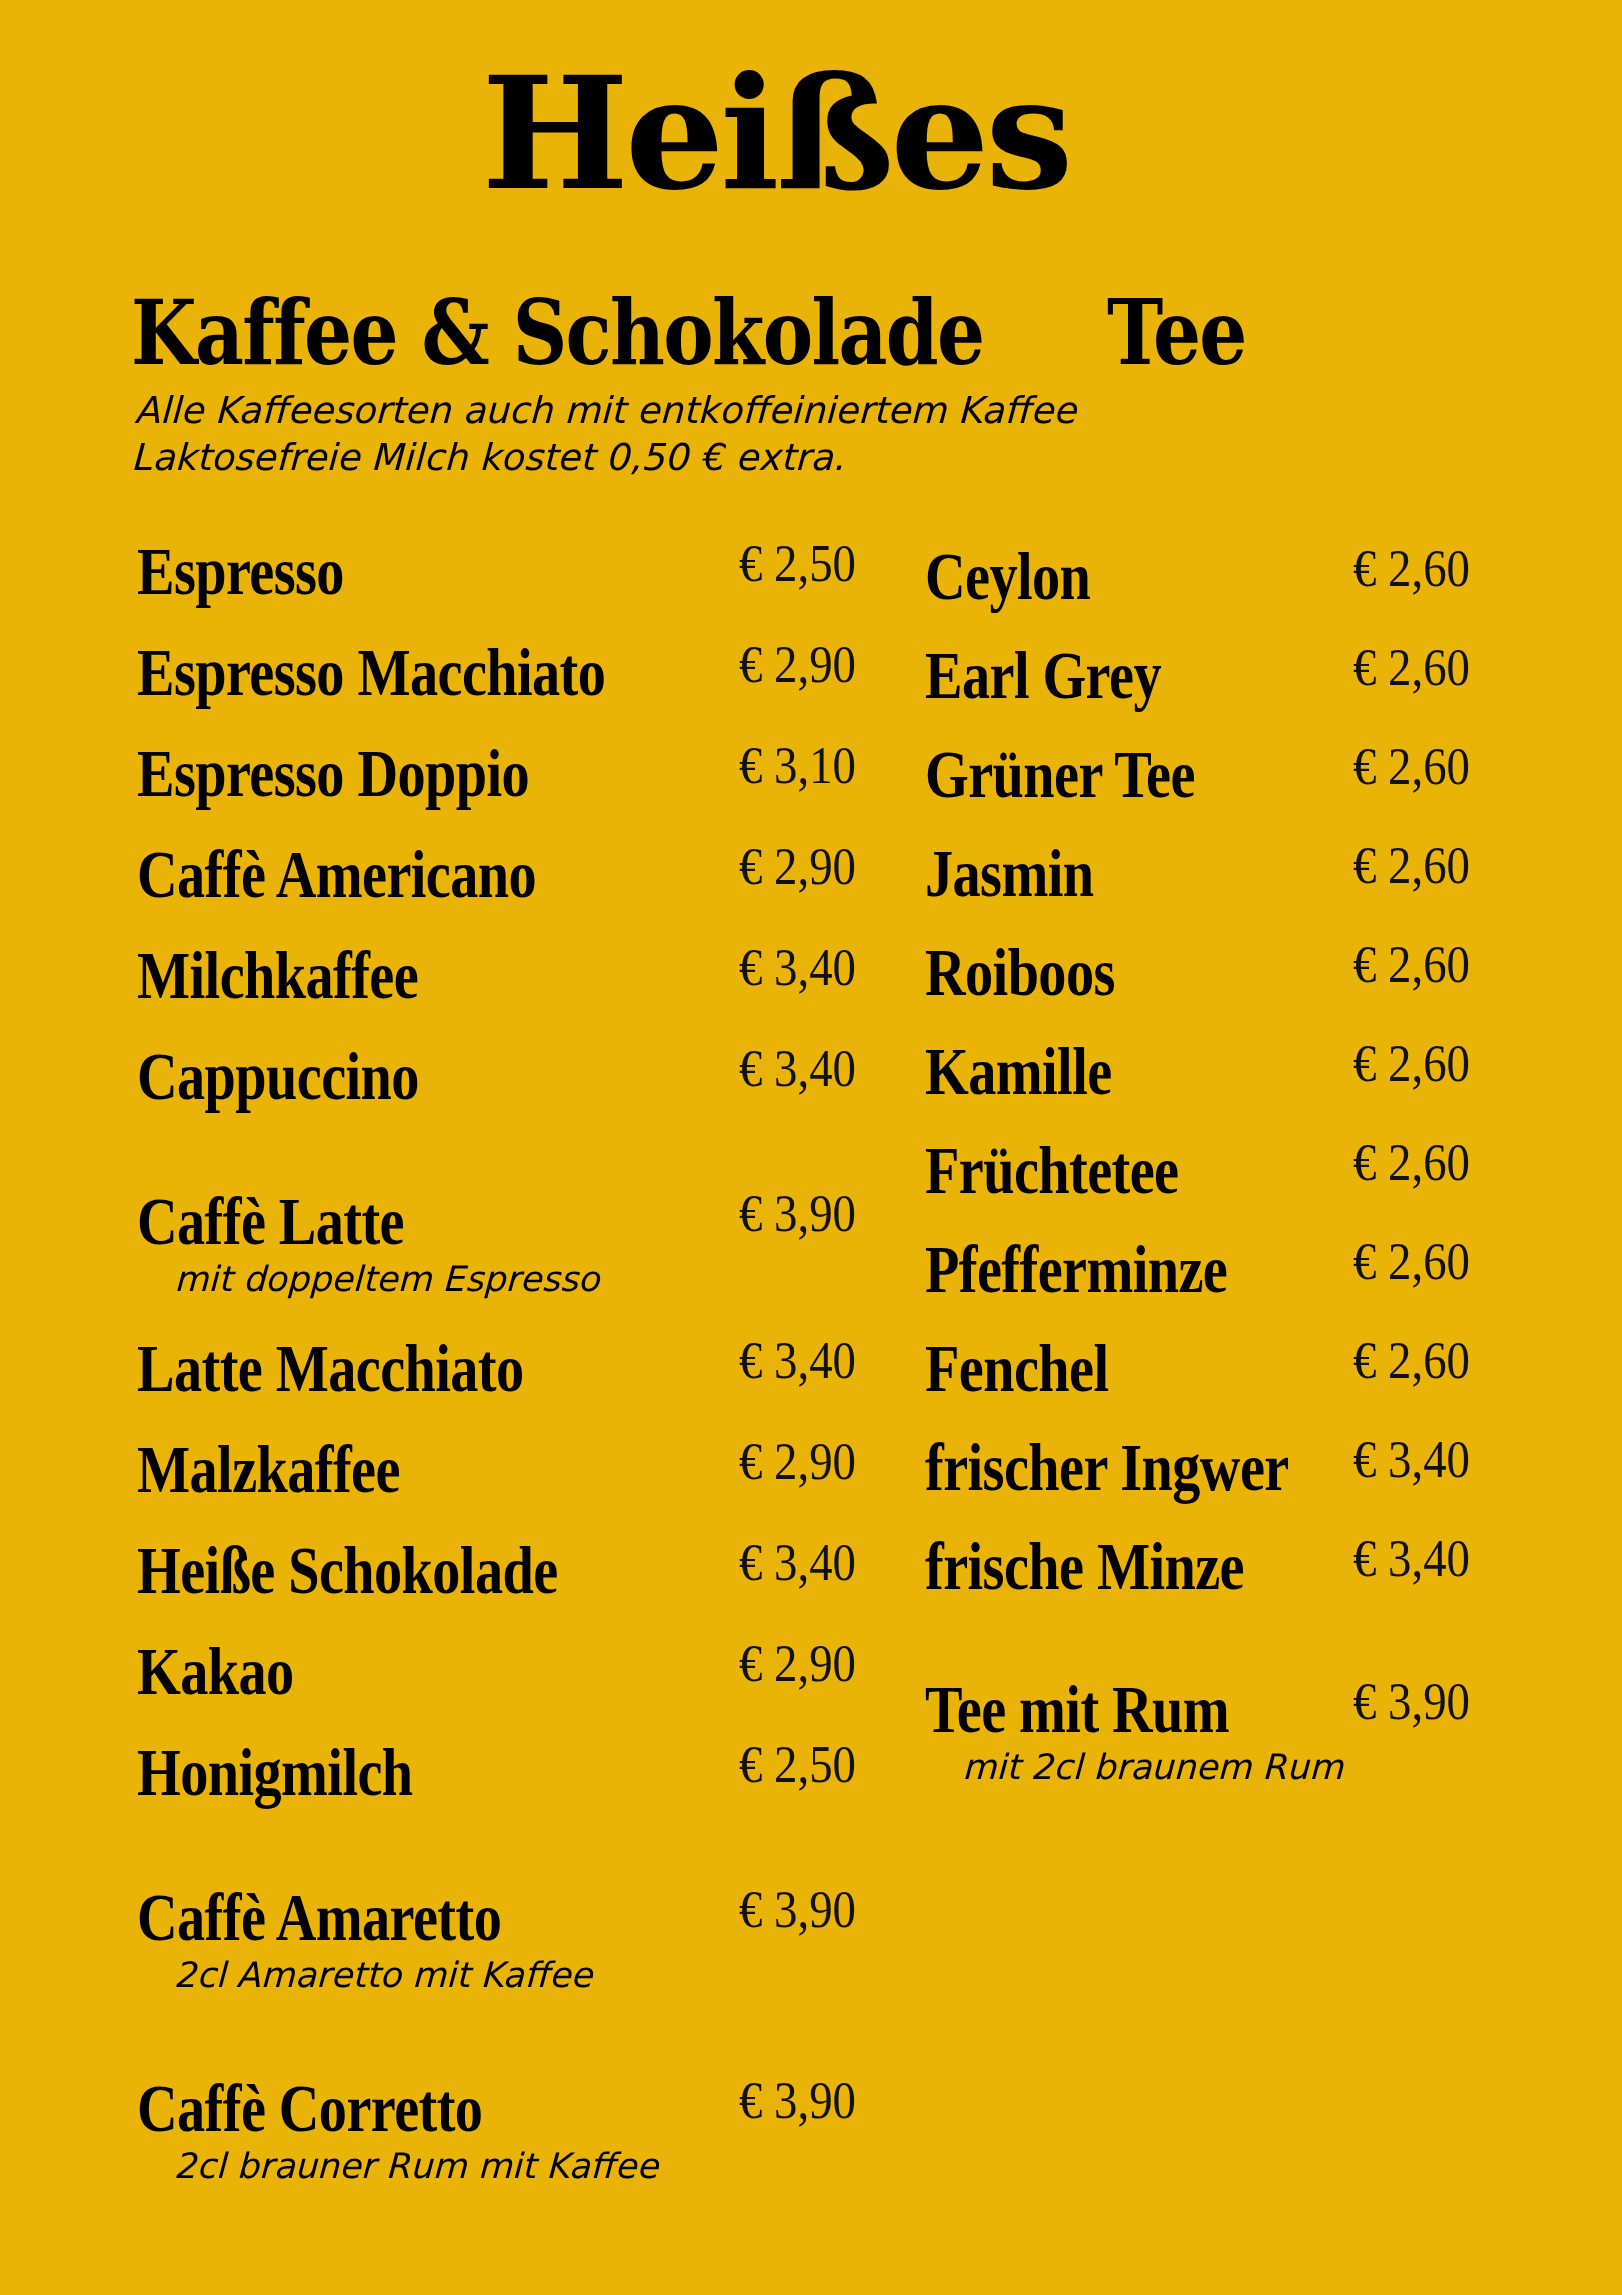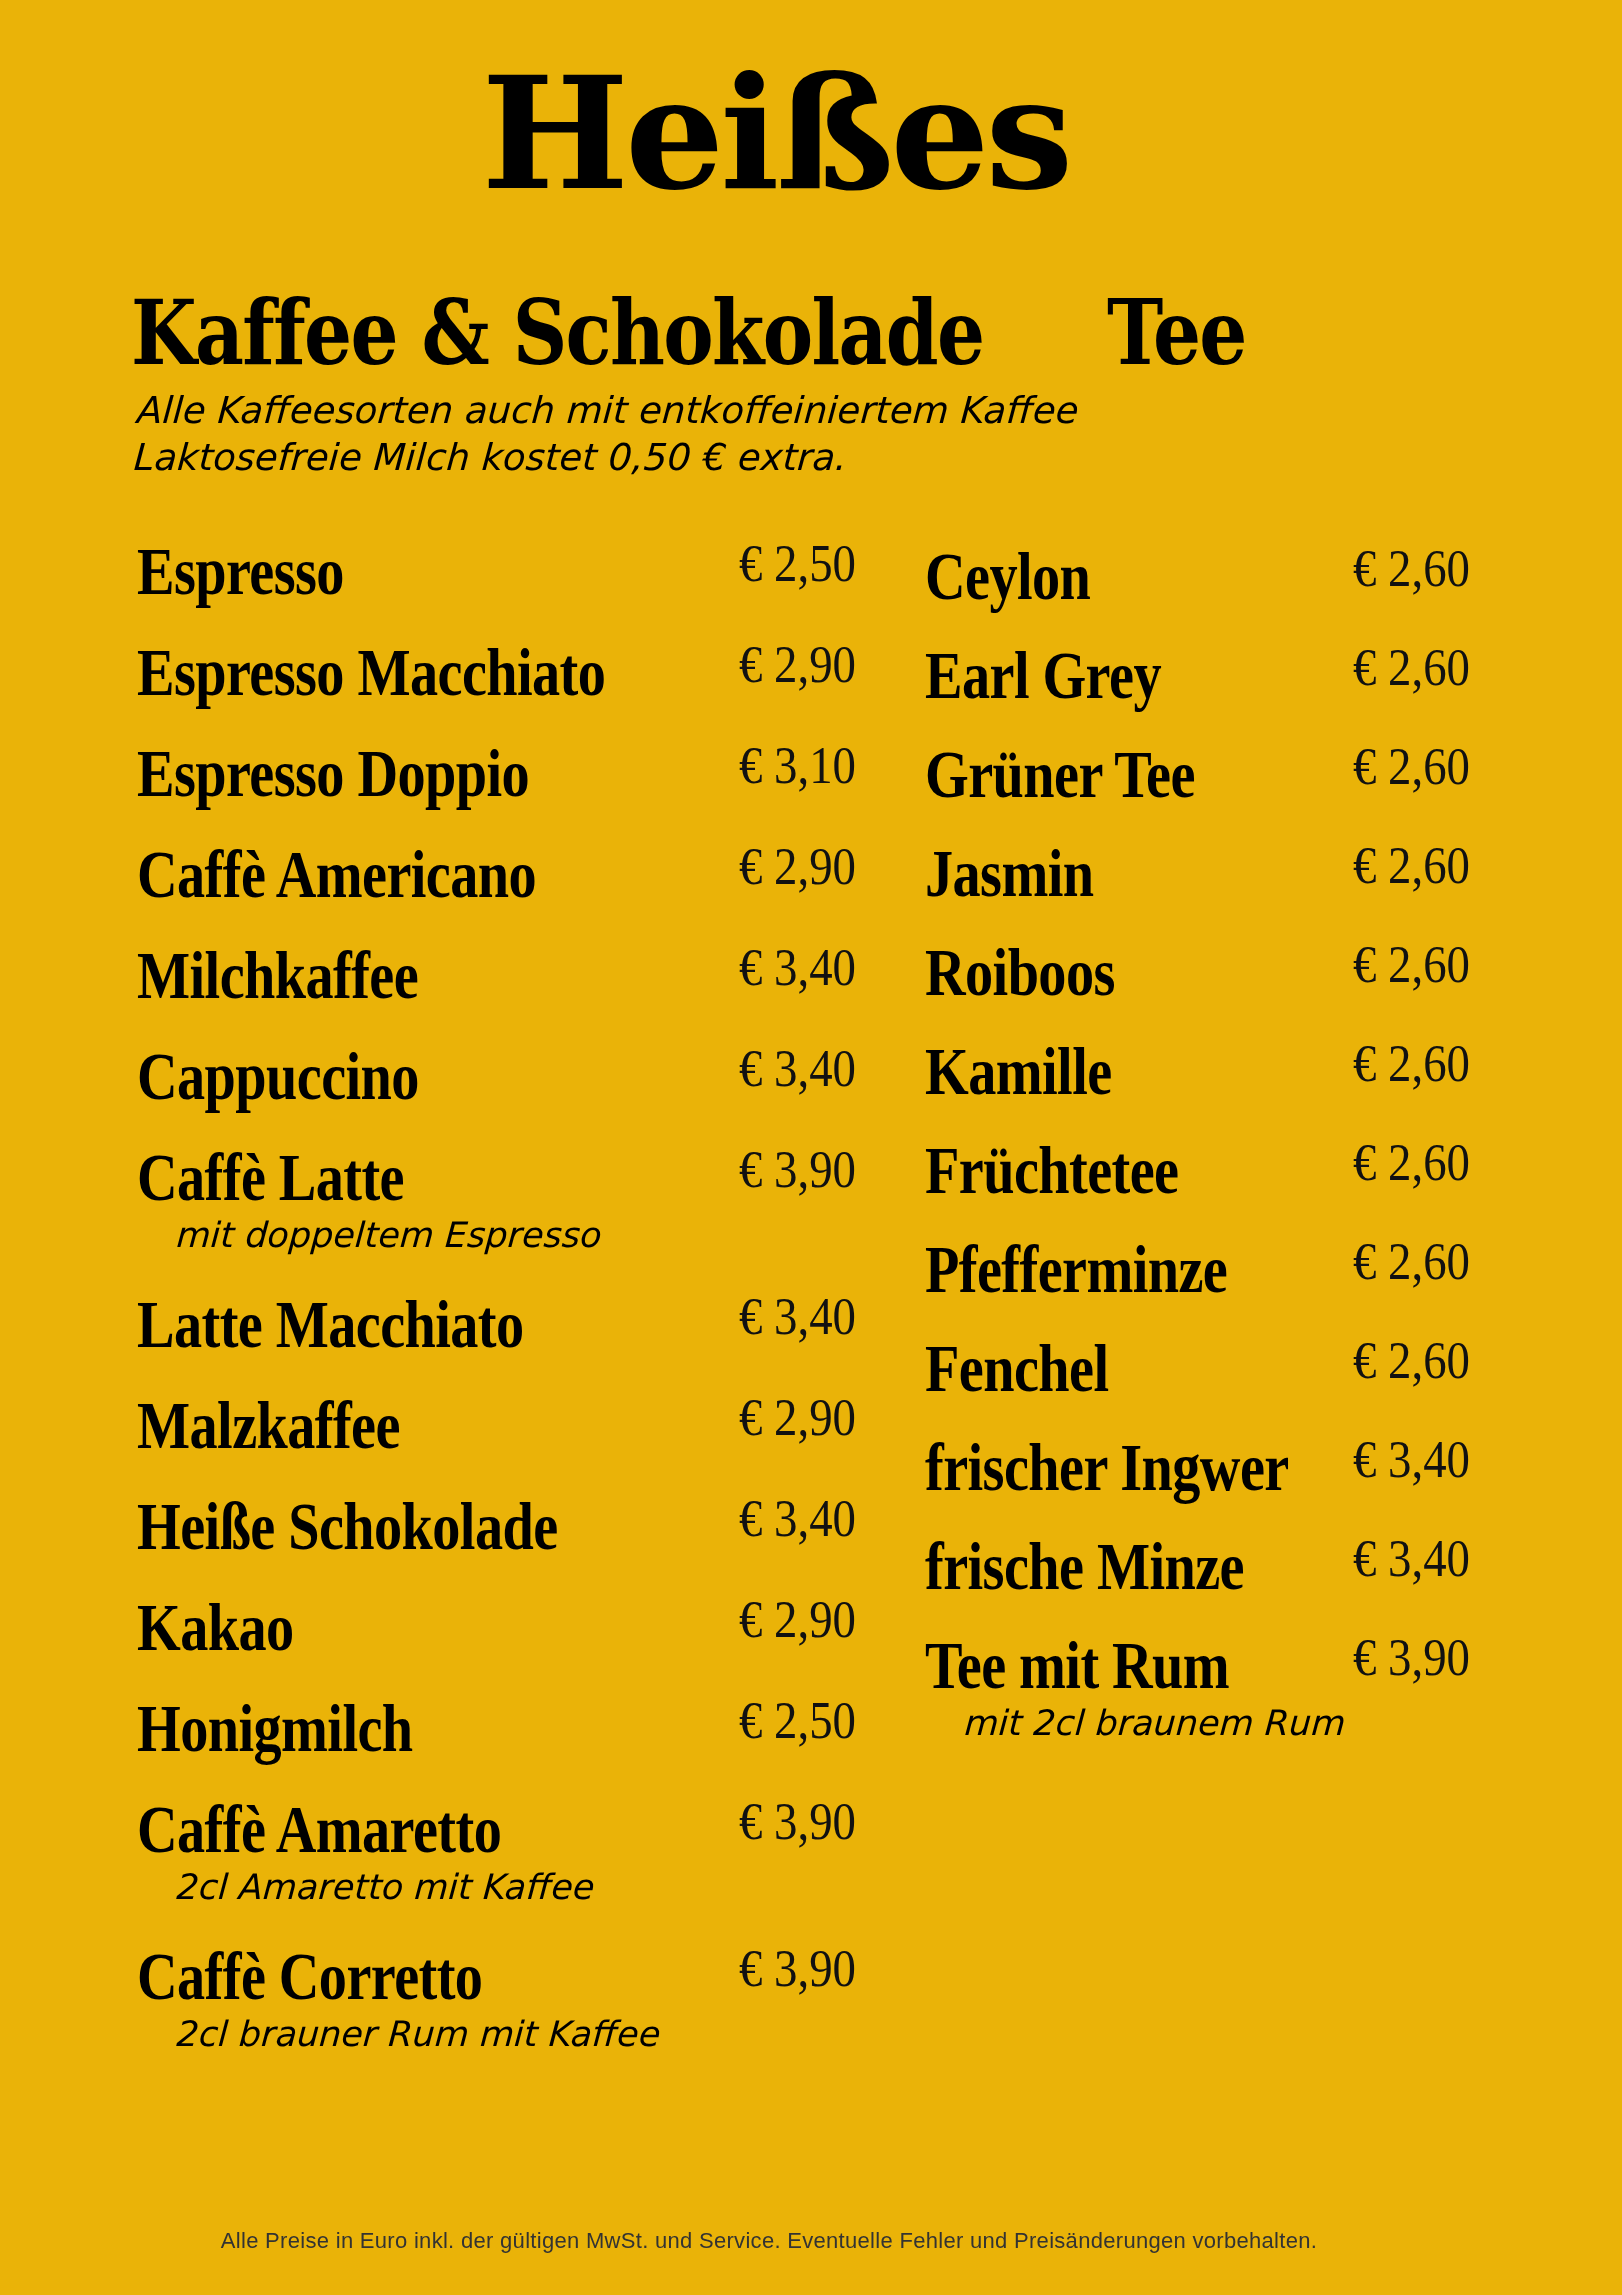--- a/index.html
+++ b/index.html
@@ -56,21 +56,21 @@
     white-space: nowrap;
   }
 
   
   .col { position: absolute; }
   .col-left  { left: 137px;  top: 538px; width: 723px; }
   .col-right { left: 925px; top: 543px; width: 556px;  }
 
   .menu-row { height: 101px; }
   .col-right .menu-row { height: 99px; }
-  .menu-row.with-sub { height: 147px; }
+  .menu-row.with-sub { height: 147px; margin-top: 44px; }
 
   .row-line {
     display: flex;
     justify-content: space-between;
     align-items: flex-start;
     line-height: 1;
   }
   .item-name {
     flex: 1 1 auto; min-width: 0;
     font-size: 67px;
@@ -318,16 +318,15 @@
     <div class="menu-row with-sub">
       <div class="row-line">
         <span class="item-name">Tee mit Rum</span>
         <span class="item-price">€ 3,90</span>
       </div>
       <div class="item-note">mit 2cl braunem Rum</div>
     </div>
 
   </div>
 
-  <p class="footer">Alle Preise in Euro inkl. der gültigen MwSt. und Service. Eventuelle Fehler und Preisänderungen vorbehalten.</p>
 
 </div>
 
 
 </body></html>

